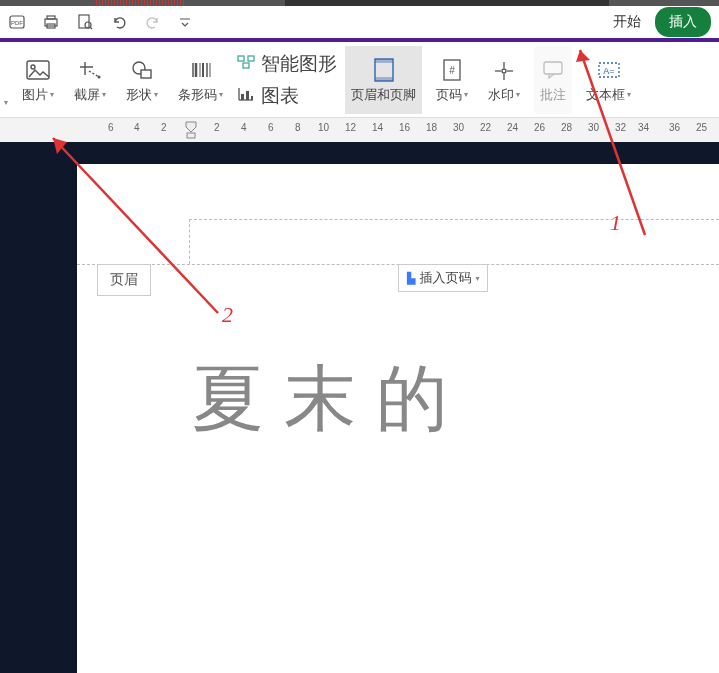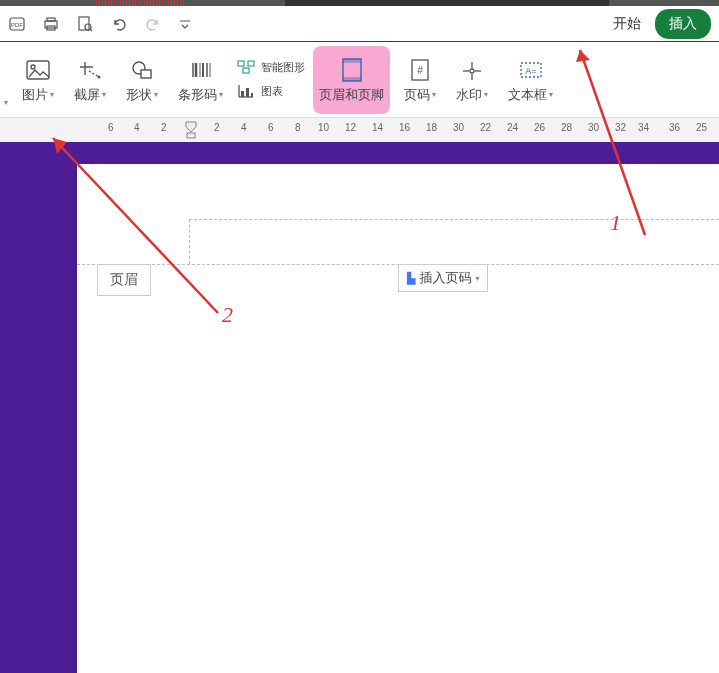--- a/index.html
+++ b/index.html
@@ -1,40 +1,40 @@
 <!DOCTYPE html>
 <html><head>
 <meta charset="utf-8">
 <style>
 * { margin: 0; padding: 0; box-sizing: border-box; }
 body { font-family: "Microsoft YaHei", sans-serif; background: #fff; width: 719px; height: 673px; overflow: hidden; position: relative; }
 .titlebar { height: 6px; background: #333; position: relative; }
 .titlebar-segment1 { position: absolute; left: 0; top: 0; width: 285px; height: 6px; background: #555; }
 .titlebar-red { position: absolute; left: 96px; top: -2px; width: 88px; height: 8px; background: repeating-linear-gradient(90deg, #c33, #c33 1px, transparent 1px, transparent 3px); }
 .titlebar-segment2 { position: absolute; right: 0; top: 0; width: 110px; height: 6px; background: #555; }
-.quickbar { height: 36px; background: #fff; display: flex; align-items: center; padding: 0 8px; justify-content: space-between; border-bottom: 1px solid #4c1d95; }
+.quickbar { height: 36px; background: #fff; display: flex; align-items: center; padding: 0 8px; justify-content: space-between; border-bottom: 4px solid #4c1d95; }
 .quickbar-left { display: flex; align-items: center; gap: 16px; }
 .quickbar-icon { color: #555; display: flex; align-items: center; }
 .quickbar-right { display: flex; align-items: center; gap: 0; }
 .tab { padding: 6px 14px; font-size: 14px; color: #333; border-radius: 14px; }
 .tab.active { background: #15803d; color: #fff; }
 .ribbon { height: 76px; background: #fff; display: flex; align-items: center; padding: 0 4px; gap: 8px; border-bottom: 1px solid #ddd; }
 .ribbon-btn { display: flex; flex-direction: column; align-items: center; justify-content: center; padding: 4px 6px; height: 68px; gap: 2px; font-size: 13px; color: #444; position: relative; }
-.ribbon-btn.highlighted { background: #f9a8d4; border-radius: 8px; }
+.ribbon-btn.highlighted { background: #e5e5e5; border-radius: 0; }
 .ribbon-btn.shaded { background: #f5f5f5; border-radius: 4px; }
 .ribbon-label { display: flex; align-items: center; gap: 2px; }
 .dropdown-arrow { font-size: 8px; color: #888; }
 .ribbon-icon { height: 28px; display: flex; align-items: center; justify-content: center; }
 .ribbon-small-row { display: flex; flex-direction: column; gap: 6px; }
-.ribbon-small { display: flex; align-items: center; gap: 6px; font-size: 11px; color: #444; }
+.ribbon-small { display: flex; align-items: center; gap: 6px; font-size: 19px; color: #444; }
 .ruler { height: 24px; background: #f3f3f3; position: relative; display: flex; align-items: center; font-size: 10px; color: #888; }
 .ruler-scale { position: absolute; left: 0; right: 0; top: 4px; }
 .ruler-tick { position: absolute; font-size: 10px; color: #666; }
 .ruler-marker { position: absolute; left: 184px; top: 2px; }
-.page-area { background: #4c1d95; height: 531px; position: relative; text-align: center; }
+.page-area { background: #0f172a; height: 531px; position: relative; text-align: center; }
 .page { position: absolute; left: 77px; top: 22px; width: 642px; height: 509px; background: #fff; box-shadow: 0 2px 6px rgba(0,0,0,.15); }
 .header-dashed { position: absolute; left: 189px; top: 77px; width: 530px; height: 0; border-top: 1px dashed #bbb; }
 .header-dashed-v { position: absolute; left: 189px; top: 77px; width: 0; height: 45px; border-left: 1px dashed #bbb; }
 .header-dashed2 { position: absolute; left: 77px; top: 122px; width: 642px; height: 0; border-top: 1px dashed #bbb; }
 .header-tag { position: absolute; left: 97px; top: 122px; background: #fff; border: 1px solid #ccc; padding: 6px 12px; font-size: 14px; color: #555; }
 .page-num-btn { position: absolute; left: 398px; top: 122px; background: #fff; border: 1px solid #ccc; padding: 4px 8px; font-size: 13px; color: #444; display: flex; align-items: center; gap: 4px; }
 .page-num-icon { color: #3a7afe; font-size: 11px; }
 .body-text { position: absolute; left: 192px; top: 200px; font-size: 72px; color: #888; font-family: SimSun, serif; line-height: 1.6; letter-spacing: 20px; white-space: nowrap; }
 .body-text2 { position: absolute; left: 192px; top: 340px; font-size: 72px; color: #888; font-family: SimSun, serif; line-height: 1.6; letter-spacing: 14px; }
 .arrow { position: absolute; pointer-events: none; }
@@ -216,20 +216,29 @@
           <line x1="12" y1="15" x2="12" y2="21" stroke="#555" stroke-width="1.3"></line>
           <circle cx="12" cy="12" r="2" fill="none" stroke="#555" stroke-width="1.3"></circle>
         </svg>
     </span>
     <span class="ribbon-label">
         <span>水印</span>
         <span class="dropdown-arrow">▾</span>
       </span>
   </div>
 
+  <div class="ribbon-btn shaded" style="opacity:.55">
+    <span class="ribbon-icon">
+      <svg width="24" height="22" viewBox="0 0 24 22">
+          <rect x="3" y="3" width="18" height="12" rx="2" fill="none" stroke="#888" stroke-width="1.3"></rect>
+          <path d="M8 15 L8 19 L13 15" fill="none" stroke="#888" stroke-width="1.3"></path>
+        </svg>
+    </span>
+    <span>批注</span>
+  </div>
 
   <div class="ribbon-btn">
     <span class="ribbon-icon">
       <svg width="26" height="22" viewBox="0 0 26 22">
           <rect x="3" y="4" width="20" height="14" fill="none" stroke="#36a" stroke-width="1.3" stroke-dasharray="2"></rect>
           <text x="13" y="15" font-size="9" text-anchor="middle" fill="#36a">A=</text>
         </svg>
     </span>
     <span class="ribbon-label">
         <span>文本框</span>
@@ -281,20 +290,21 @@
   <div class="page"></div>
   <div class="header-dashed"></div>
   <div class="header-dashed-v"></div>
   <div class="header-dashed2"></div>
   <div class="header-tag">页眉</div>
   <div class="page-num-btn">
     <span class="page-num-icon">▙</span>
     <span>插入页码</span>
     <span class="dropdown-arrow">▾</span>
   </div>
+  <div class="body-text">夏末的</div>
 </div>
 
 <svg class="arrow" style="left:570px;top:40px" width="100" height="200" viewBox="0 0 100 200">
   <line x1="10" y1="10" x2="75" y2="195" stroke="#d33" stroke-width="2.5"></line>
   <path d="M10 10 L20 20 L6 22 Z" fill="#d33"></path>
 </svg>
 <span class="annotation-num" style="left:610px;top:210px">1</span>
 
 <svg class="arrow" style="left:43px;top:128px" width="190" height="200" viewBox="0 0 190 200">
   <line x1="10" y1="10" x2="175" y2="185" stroke="#d33" stroke-width="2.5"></line>

